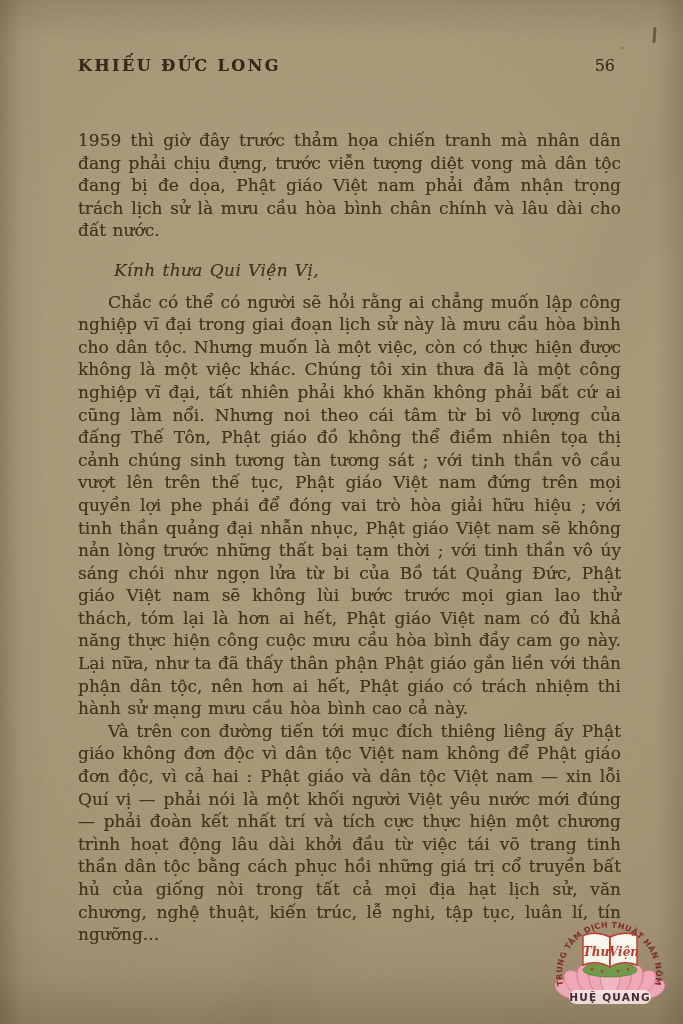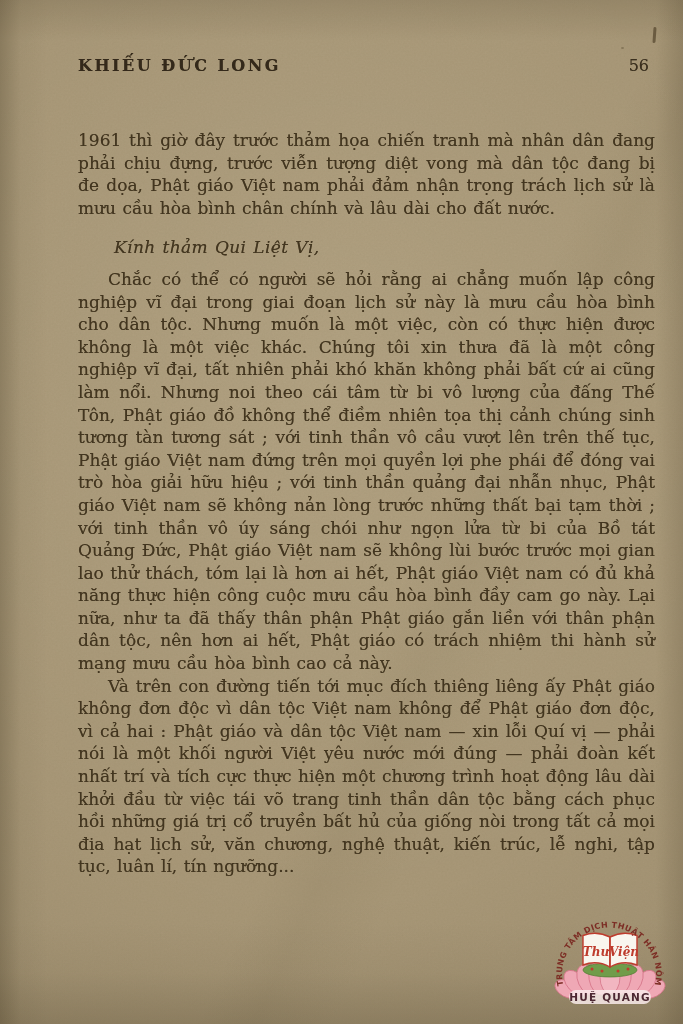--- a/index.html
+++ b/index.html
@@ -13,21 +13,21 @@
       linear-gradient(270deg, rgba(55,45,25,0.18) 0%, rgba(0,0,0,0) 4%),
       linear-gradient(180deg, rgba(55,45,25,0.16) 0%, rgba(0,0,0,0) 4%),
       linear-gradient(0deg, rgba(55,45,25,0.22) 0%, rgba(55,45,25,0.05) 5%, rgba(0,0,0,0) 10%),
       linear-gradient(115deg, rgba(0,0,0,0) 58%, rgba(60,50,25,0.05) 63%, rgba(0,0,0,0) 70%),
       #ab9a7b;
     font-family:"DejaVu Serif","Liberation Serif",serif;
     color:#40331e;
   }
   .grain{position:absolute;inset:0;pointer-events:none;opacity:.5;}
 
-  .content{position:absolute;inset:0;padding:56px 28px 0 78px;box-sizing:border-box;border-radius:6px;}
+  .content{position:absolute;inset:0;padding:56px 62px 0 78px;box-sizing:border-box;border-radius:6px;}
 
   .pageheader{display:flex;justify-content:space-between;align-items:baseline;margin-bottom:54px;}
   .author{font-size:16px;font-weight:bold;letter-spacing:2.5px;color:#34291a;text-shadow:0 0 .6px rgba(45,35,18,.55);}
   .pagenum{font-size:16px;color:#3a2f1e;margin-right:6px;text-shadow:0 0 .6px rgba(45,35,18,.5);}
 
   .bodytext p{
     margin:0;font-size:17px;line-height:22.6px;text-align:justify;
     color:#42351f;text-shadow:0 0 .5px rgba(52,41,20,.55);
     word-spacing:1px;
   }
@@ -58,22 +58,22 @@
   <div class="inkdot"></div>
 
   <div class="content">
 
     <div class="pageheader">
       <span class="author">KHIẾU ĐỨC LONG</span>
       <span class="pagenum">56</span>
     </div>
 
     <div class="bodytext">
-      <p class="opening">1961 thì giờ đây trước thảm họa chiến tranh mà nhân dân đang phải chịu đựng, trước viễn tượng diệt vong mà dân tộc đang bị đe dọa, Phật giáo Việt nam phải đảm nhận trọng trách lịch sử là mưu cầu hòa bình chân chính và lâu dài cho đất nước.</p>
-      <p class="salutation">Kính thảm Qui Liệt Vị,</p>
+      <p class="opening">1959 thì giờ đây trước thảm họa chiến tranh mà nhân dân đang phải chịu đựng, trước viễn tượng diệt vong mà dân tộc đang bị đe dọa, Phật giáo Việt nam phải đảm nhận trọng trách lịch sử là mưu cầu hòa bình chân chính và lâu dài cho đất nước.</p>
+      <p class="salutation">Kính thưa Qui Viện Vị,</p>
       <p class="indented main">Chắc có thể có người sẽ hỏi rằng ai chẳng muốn lập công nghiệp vĩ đại trong giai đoạn lịch sử này là mưu cầu hòa bình cho dân tộc. Nhưng muốn là một việc, còn có thực hiện được không là một việc khác. Chúng tôi xin thưa đã là một công nghiệp vĩ đại, tất nhiên phải khó khăn không phải bất cứ ai cũng làm nổi. Nhưng noi theo cái tâm từ bi vô lượng của đấng Thế Tôn, Phật giáo đồ không thể điềm nhiên tọa thị cảnh chúng sinh tương tàn tương sát ; với tinh thần vô cầu vượt lên trên thế tục, Phật giáo Việt nam đứng trên mọi quyền lợi phe phái để đóng vai trò hòa giải hữu hiệu ; với tinh thần quảng đại nhẫn nhục, Phật giáo Việt nam sẽ không nản lòng trước những thất bại tạm thời ; với tinh thần vô úy sáng chói như ngọn lửa từ bi của Bồ tát Quảng Đức, Phật giáo Việt nam sẽ không lùi bước trước mọi gian lao thử thách, tóm lại là hơn ai hết, Phật giáo Việt nam có đủ khả năng thực hiện công cuộc mưu cầu hòa bình đầy cam go này. Lại nữa, như ta đã thấy thân phận Phật giáo gắn liền với thân phận dân tộc, nên hơn ai hết, Phật giáo có trách nhiệm thi hành sử mạng mưu cầu hòa bình cao cả này.</p>
       <p class="indented">Và trên con đường tiến tới mục đích thiêng liêng ấy Phật giáo không đơn độc vì dân tộc Việt nam không để Phật giáo đơn độc, vì cả hai : Phật giáo và dân tộc Việt nam — xin lỗi Quí vị — phải nói là một khối người Việt yêu nước mới đúng — phải đoàn kết nhất trí và tích cực thực hiện một chương trình hoạt động lâu dài khởi đầu từ việc tái võ trang tinh thần dân tộc bằng cách phục hồi những giá trị cổ truyền bất hủ của giống nòi trong tất cả mọi địa hạt lịch sử, văn chương, nghệ thuật, kiến trúc, lễ nghi, tập tục, luân lí, tín ngưỡng...</p>
     </div>
   </div>
 
   <svg class="stamp" viewBox="0 0 136 114">
 
     <g stroke="#d8758a" stroke-width="0.8" fill="#f3aab9">
       <ellipse cx="25" cy="79" rx="8" ry="13" transform="rotate(-62 25 79)"></ellipse>
       <ellipse cx="111" cy="79" rx="8" ry="13" transform="rotate(62 111 79)"></ellipse>

